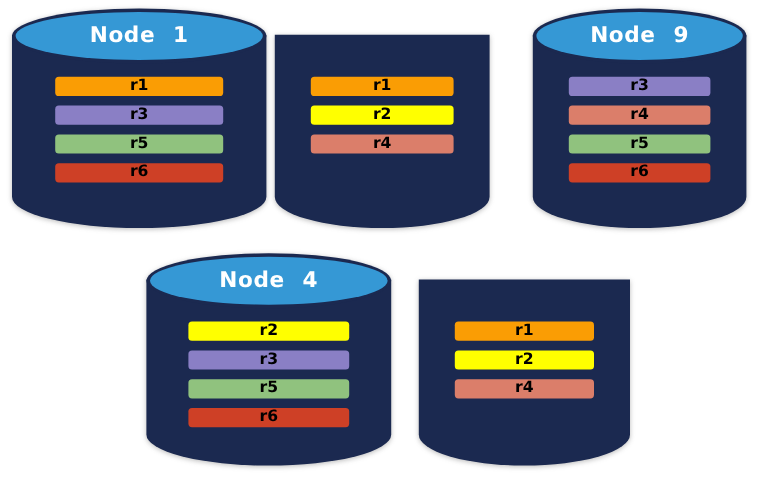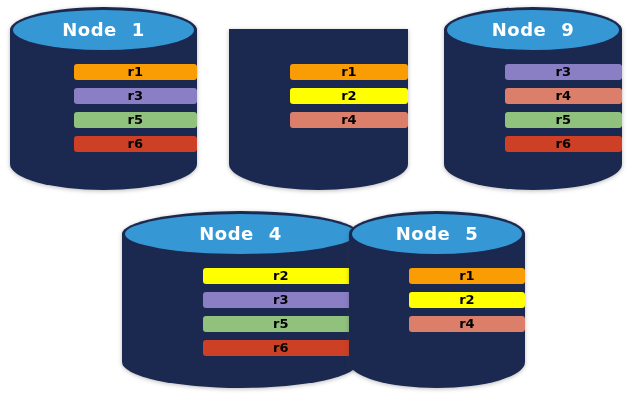--- a/index.html
+++ b/index.html
@@ -13,24 +13,24 @@
     height: 402px;
     background: #ffffff;
     font-family: "DejaVu Sans", "Liberation Sans", sans-serif;
     overflow: hidden;
   }
   .cyl {
     position: absolute;
     filter: drop-shadow(0 1px 2px rgba(60,60,60,0.35));
   }
   
-  .pos-0 { left: 10px;  top: 7px;   width: 187px; height: 183px; }
+  .pos-0 { left: 10px;  top: 7px;   width: 212px; height: 183px; }
   .pos-1 { left: 229px; top: 7px;   width: 179px; height: 183px; }
   .pos-2 { left: 444px; top: 7px;   width: 178px; height: 183px; }
-  .pos-3 { left: 122px; top: 211px; width: 204px; height: 177px; padding-left: 33px; }
+  .pos-3 { left: 122px; top: 211px; width: 204px; height: 177px; }
   .pos-4 { left: 349px; top: 211px; width: 176px; height: 177px; }
 
   .cyl-body {
     position: absolute;
     top: 22px; left: 0; right: 0; bottom: 0;
     background: var(--navy, #1B2950);
     border-radius: 0 0 50% 50% / 0 0 26px 26px;
   }
   .cyl-top {
     position: absolute;
@@ -55,21 +55,21 @@
     font-size: 18px;
     font-weight: bold;
     word-spacing: 0.45em;
     letter-spacing: 0.5px;
   }
   .bars {
     position: absolute;
     top: 57px; left: 0; right: 0;
     display: flex;
     flex-direction: column;
-    align-items: flex-end;
+    align-items: center;
     gap: 8px;
   }
   .bar {
     width: 66%;
     height: 16px;
     line-height: 16px;
     border-radius: 3px;
     text-align: center;
     color: #000000;
     font-size: 13px;
@@ -127,24 +127,20 @@
     <div class="bars">
         <div class="bar" style="background: rgb(255, 255, 0);">r2</div>
         <div class="bar" style="background: rgb(138, 127, 197);">r3</div>
         <div class="bar" style="background: rgb(144, 194, 126);">r5</div>
         <div class="bar" style="background: rgb(206, 64, 38);">r6</div>
       </div>
   </div>
 
   <div class="cyl pos-4">
     <div class="cyl-body"></div>
-    <div class="cyl-top">
-      <div class="cyl-top-inner"></div>
-      <div class="cyl-title">Node 5</div>
-    </div>
     <div class="bars">
         <div class="bar" style="background: rgb(250, 157, 4);">r1</div>
         <div class="bar" style="background: rgb(255, 255, 0);">r2</div>
         <div class="bar" style="background: rgb(219, 126, 106);">r4</div>
       </div>
   </div>
 
 </div>
 
 </body></html>

